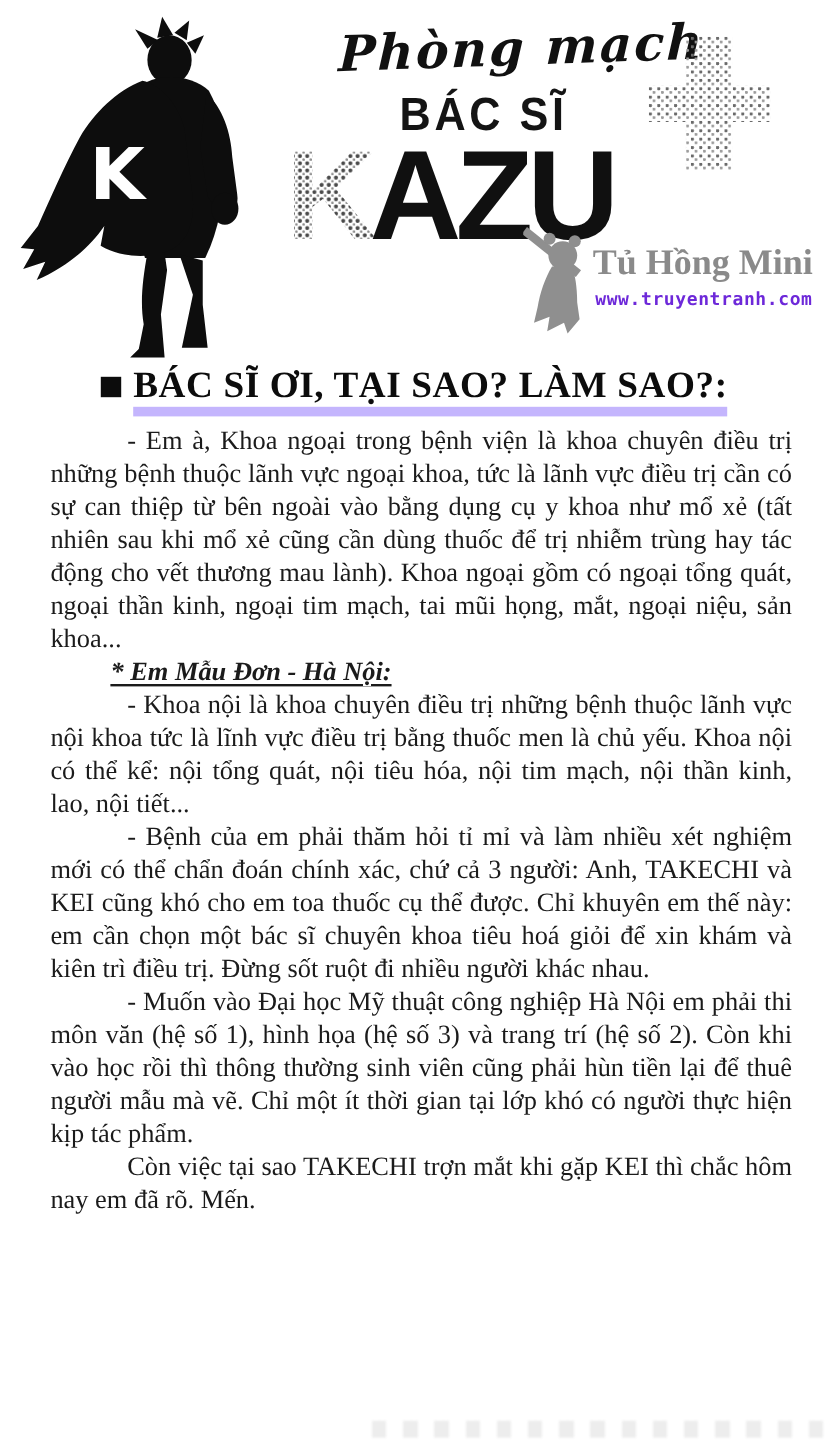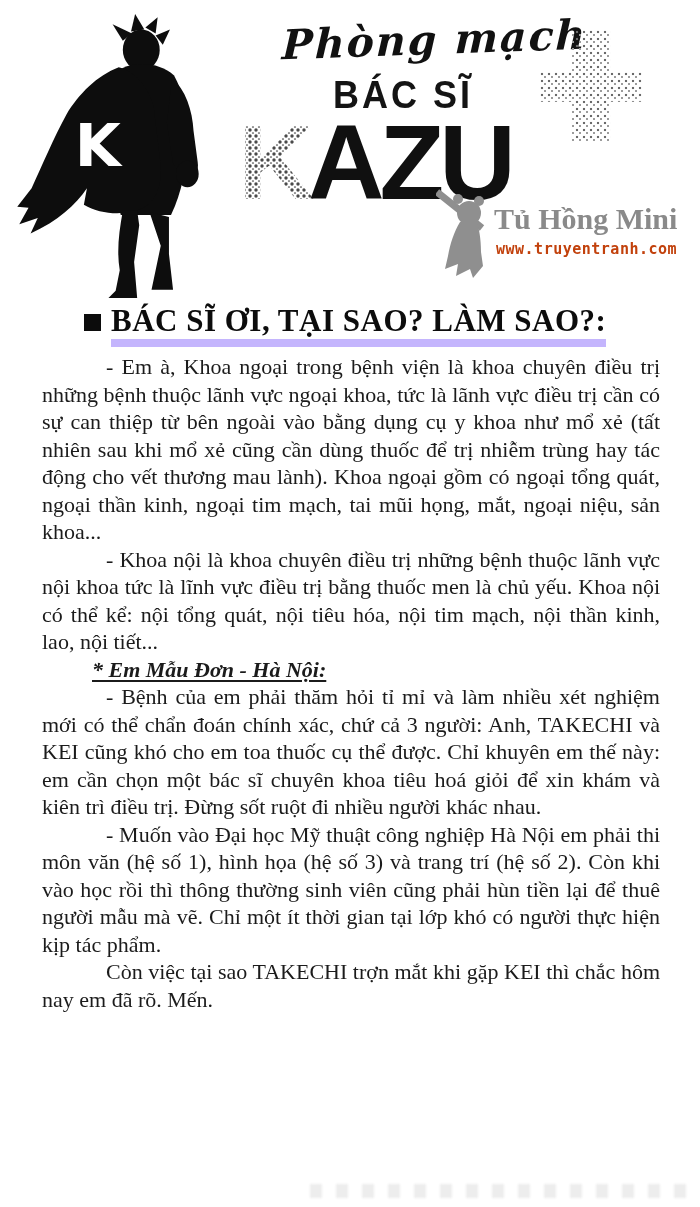--- a/index.html
+++ b/index.html
@@ -19,21 +19,21 @@
         background-image:
           radial-gradient(circle at 2px 2px,#6a6a6a 1.2px,rgba(0,0,0,0) 1.6px),
           radial-gradient(circle at 5px 5px,#9c9c9c 1px,rgba(0,0,0,0) 1.4px);
         background-size:7px 7px,7px 7px;
         clip-path:polygon(31% 0,69% 0,69% 37%,100% 37%,100% 64%,69% 64%,69% 100%,31% 100%,31% 64%,0 64%,0 37%,31% 37%);}
   .watermark{position:absolute;left:436px;top:184px;width:260px;height:100px;}
   .wm-fig{position:absolute;left:0;top:2px;width:62px;height:94px;}
   .wm-name{position:absolute;left:58px;top:18px;font-family:"Liberation Serif","DejaVu Serif",serif;
         font-weight:bold;font-size:30px;color:#8a8a8a;white-space:nowrap;}
   .wm-url{position:absolute;left:60px;top:56px;font-family:"DejaVu Sans Mono","Liberation Mono",monospace;
-        font-weight:bold;font-size:15px;letter-spacing:.5px;color:#c2410c;white-space:nowrap;}
+        font-weight:bold;font-size:15px;letter-spacing:.5px;color:#6d28d9;white-space:nowrap;}
   
   .article{padding:8px 40px 0 42px;}
   .heading{margin:0 0 14px 0;font-size:31px;font-weight:bold;color:#0c0c0c;letter-spacing:.5px;
         padding-left:42px;text-indent:0;white-space:nowrap;}
   .heading .sq{display:inline-block;width:17px;height:17px;background:#0c0c0c;margin-right:10px;}
   .heading .ht{border-bottom:8px solid #c4b5fd;padding-bottom:1px;}
   .para{margin:0;font-size:22px;line-height:27.5px;text-align:justify;}
   .indent-a{text-indent:64px;}
   .indent-q{text-indent:50px;}
   .qlabel{font-weight:bold;font-style:italic;text-decoration:underline;
@@ -99,23 +99,23 @@
     </div>
   </div>
 
   <div class="article">
 
     <h1 class="heading"><span class="sq"></span><span class="ht">BÁC SĨ ƠI, TẠI SAO? LÀM SAO?:</span></h1>
 
 
     <p class="para indent-a">- Em à, Khoa ngoại trong bệnh viện là khoa chuyên điều trị những bệnh thuộc lãnh vực ngoại khoa, tức là lãnh vực điều trị cần có sự can thiệp từ bên ngoài vào bằng dụng cụ y khoa như mổ xẻ (tất nhiên sau khi mổ xẻ cũng cần dùng thuốc để trị nhiễm trùng hay tác động cho vết thương mau lành). Khoa ngoại gồm có ngoại tổng quát, ngoại thần kinh, ngoại tim mạch, tai mũi họng, mắt, ngoại niệu, sản khoa...</p>
 
+    <p class="para indent-q"><span class="qlabel">* Em Mẫu Đơn - Hà Nội:</span></p>
+
     <p class="para indent-a">- Khoa nội là khoa chuyên điều trị những bệnh thuộc lãnh vực nội khoa tức là lĩnh vực điều trị bằng thuốc men là chủ yếu. Khoa nội có thể kể: nội tổng quát, nội tiêu hóa, nội tim mạch, nội thần kinh, lao, nội tiết...</p>
-
-    <p class="para indent-q"><span class="qlabel">* Em Mẫu Đơn - Hà Nội:</span></p>
 
     <p class="para indent-a">- Bệnh của em phải thăm hỏi tỉ mỉ và làm nhiều xét nghiệm mới có thể chẩn đoán chính xác, chứ cả 3 người: Anh, TAKECHI và KEI cũng khó cho em toa thuốc cụ thể được. Chỉ khuyên em thế này: em cần chọn một bác sĩ chuyên khoa tiêu hoá giỏi để xin khám và kiên trì điều trị. Đừng sốt ruột đi nhiều người khác nhau.</p>
 
     <p class="para indent-a">- Muốn vào Đại học Mỹ thuật công nghiệp Hà Nội em phải thi môn văn (hệ số 1), hình họa (hệ số 3) và trang trí (hệ số 2). Còn khi vào học rồi thì thông thường sinh viên cũng phải hùn tiền lại để thuê người mẫu mà vẽ. Chỉ một ít thời gian tại lớp khó có người thực hiện kịp tác phẩm.</p>
 
     <p class="para indent-a">Còn việc tại sao TAKECHI trợn mắt khi gặp KEI thì chắc hôm nay em đã rõ. Mến.</p>
 
 
   </div>
 

